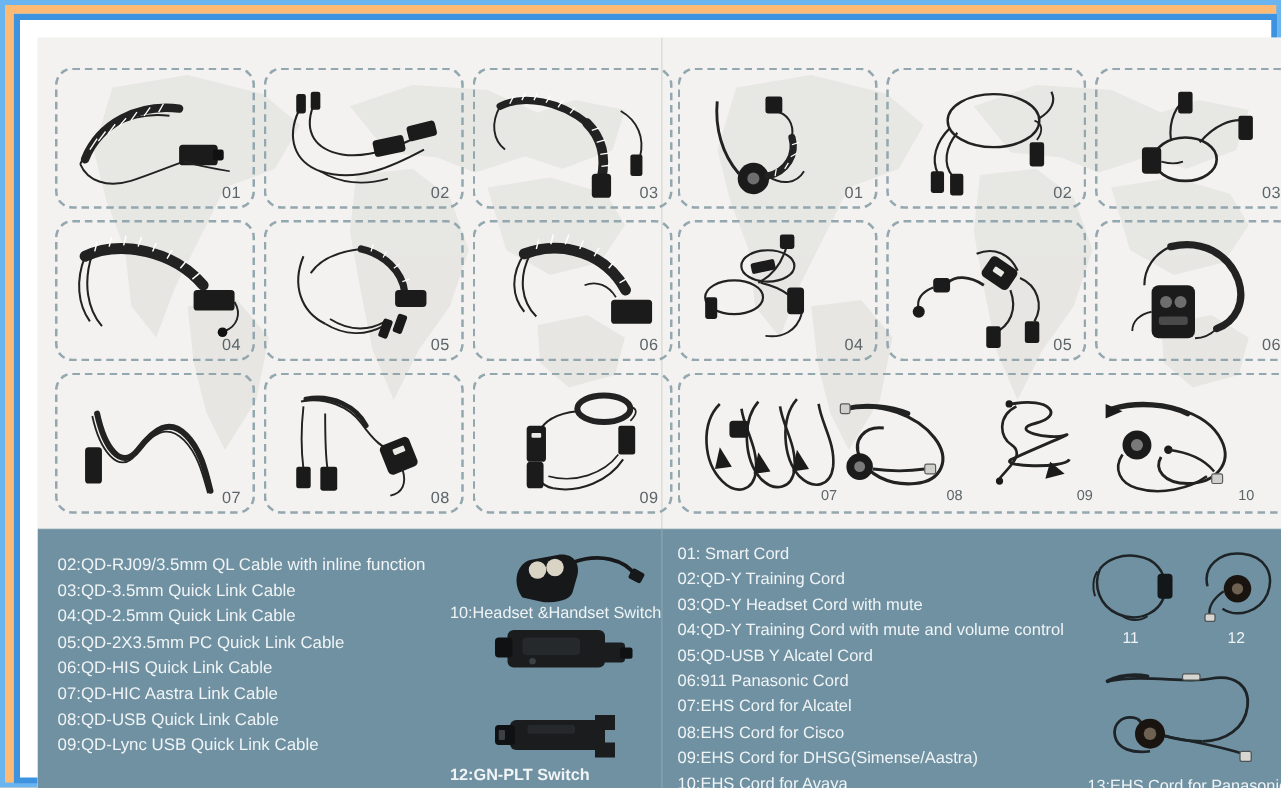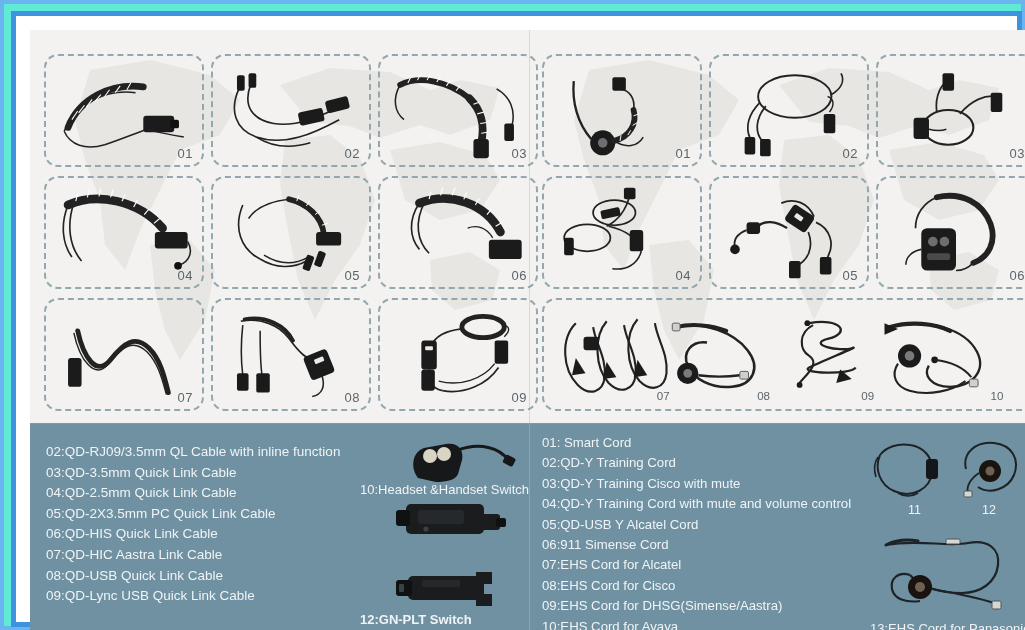--- a/index.html
+++ b/index.html
@@ -6,21 +6,21 @@
   body{
     width:1025px;height:630px;
     background:#ffffff;
     font-family:"Liberation Sans", sans-serif;
     overflow:hidden;
   }
   .frame-outer{
     position:absolute;left:0;top:0;width:1025px;height:630px;
     box-sizing:border-box;
     border:4px solid #6ab4f0;
-    background:#5eead4;
+    background:#fdba74;
   }
   .frame-inner{
     position:absolute;left:7px;top:7px;
     width:1011px;height:616px;
     box-sizing:border-box;
     border:5px solid #3d93e0;
     background:#ffffff;
   }
   .stage{
     position:absolute;left:14px;top:14px;
@@ -473,41 +473,41 @@
           <rect x="34" y="14" width="38" height="7" rx="2" fill="#26292c"></rect>
         </svg>
         <span class="cap" style="top:46px;font-weight:bold;">12:GN-PLT Switch</span>
       </div>
 
     </div>
 
     <div class="txtlist right">
       <span class="ln">01: Smart Cord</span>
       <span class="ln">02:QD-Y Training Cord</span>
-      <span class="ln">03:QD-Y Training Cisco with mute</span>
+      <span class="ln">03:QD-Y Headset Cord with mute</span>
       <span class="ln">04:QD-Y Training Cord with mute and volume control</span>
       <span class="ln">05:QD-USB Y Alcatel Cord</span>
-      <span class="ln">06:911 Simense Cord</span>
+      <span class="ln">06:911 Panasonic Cord</span>
       <span class="ln">07:EHS Cord for Alcatel</span>
       <span class="ln">08:EHS Cord for Cisco</span>
       <span class="ln">09:EHS Cord for DHSG(Simense/Aastra)</span>
       <span class="ln">10:EHS Cord for Avaya</span>
 
     </div>
 
     <div class="far-col">
 
       <svg style="position:absolute;left:0;top:4px;width:78px;height:66px;" viewBox="0 0 78 66">
         <path d="M10 20 C4 34 10 50 24 56 C42 64 60 54 62 38" stroke="#1d2326" stroke-width="2" fill="none"></path>
         <path d="M10 20 C16 12 28 8 40 10 C54 12 62 22 62 34" stroke="#1d2326" stroke-width="2" fill="none"></path>
         <rect x="56" y="24" width="12" height="20" rx="3" fill="#13171a"></rect>
         <path d="M8 22 C4 28 4 36 6 42" stroke="#1d2326" stroke-width="1.6" fill="none"></path>
         <path d="M28 58 C34 62 42 62 48 58" stroke="#1d2326" stroke-width="1.6" fill="none"></path>
       </svg>
-      <span class="far-num" style="left:28px;top:72px;margin-left:10px;">11</span>
+      <span class="far-num" style="left:28px;top:72px;">11</span>
 
       <svg style="position:absolute;left:84px;top:4px;width:72px;height:66px;" viewBox="0 0 72 66">
         <path d="M12 34 C8 18 22 6 40 8 C58 10 66 24 60 40 C54 54 36 60 24 52" stroke="#1d2326" stroke-width="2" fill="none"></path>
         <circle cx="36" cy="36" r="11" fill="#1a1410"></circle>
         <circle cx="36" cy="36" r="4.5" fill="#6e6152"></circle>
         <path d="M25 38 C16 44 12 52 14 58" stroke="#1d2326" stroke-width="1.8" fill="none"></path>
         <rect x="10" y="56" width="8" height="6" rx="1.5" fill="#d8d6d0" stroke="#4d5356" stroke-width="1"></rect>
       </svg>
       <span class="far-num" style="left:112px;top:72px;">12</span>
 

